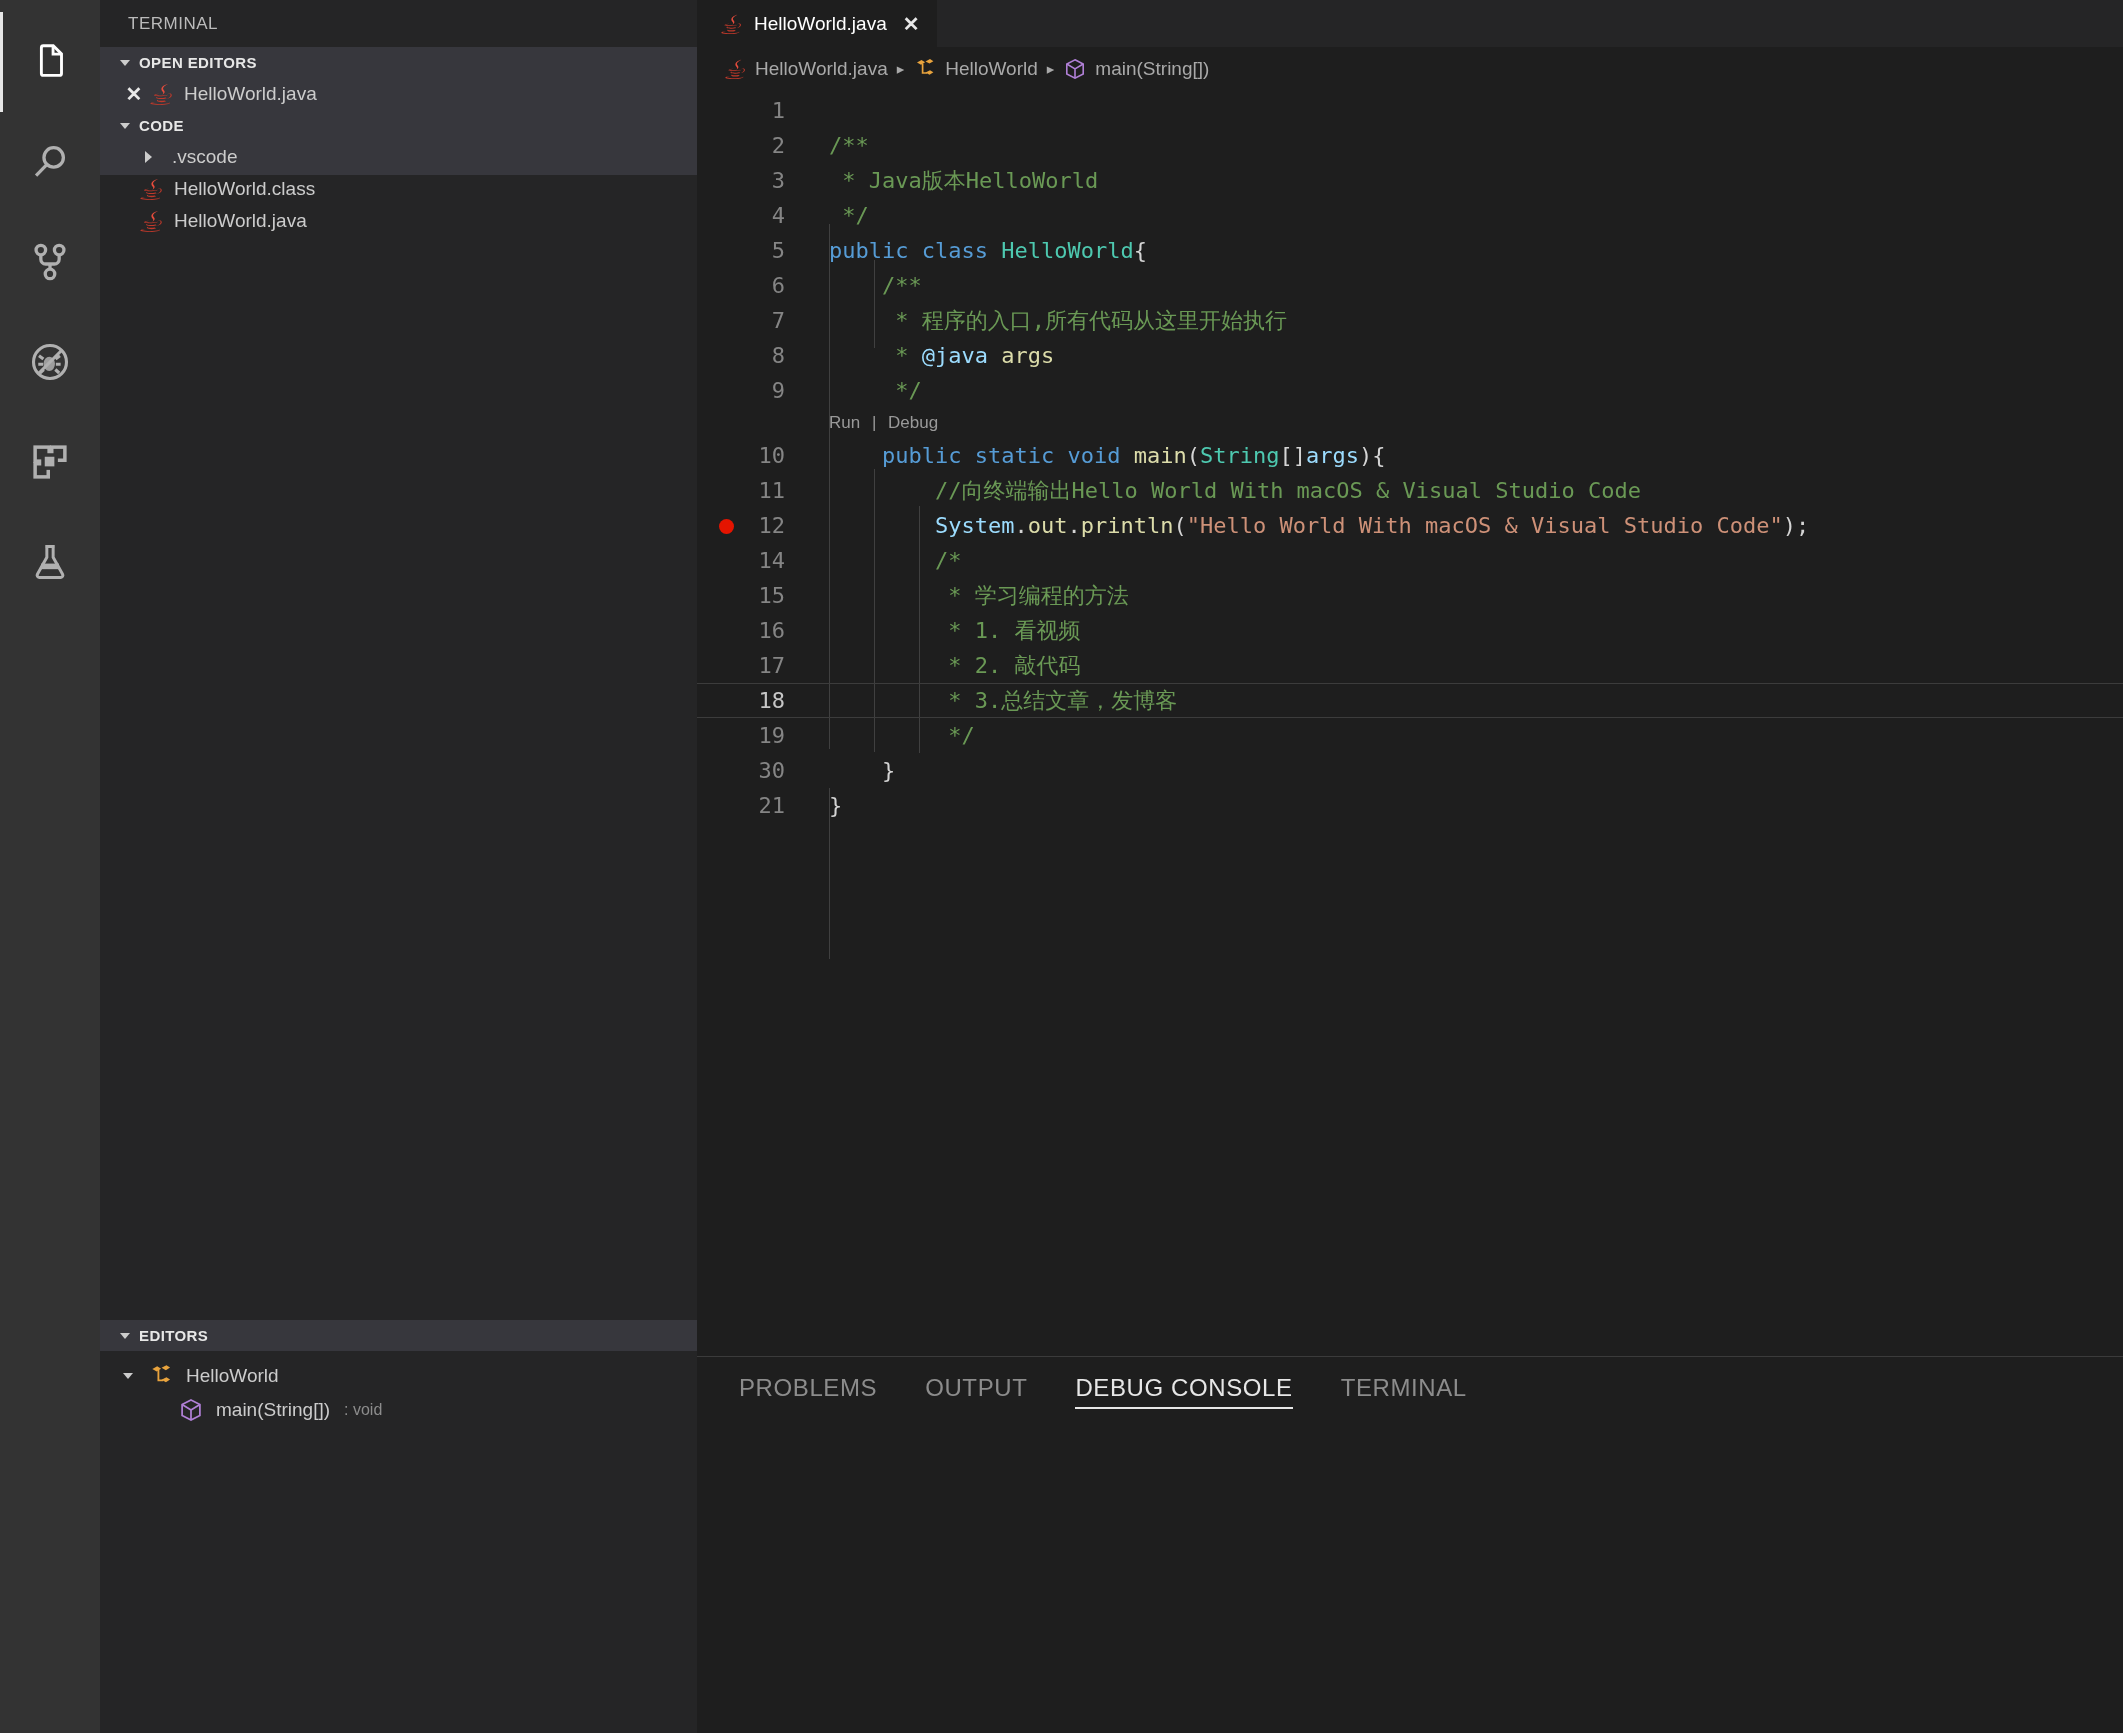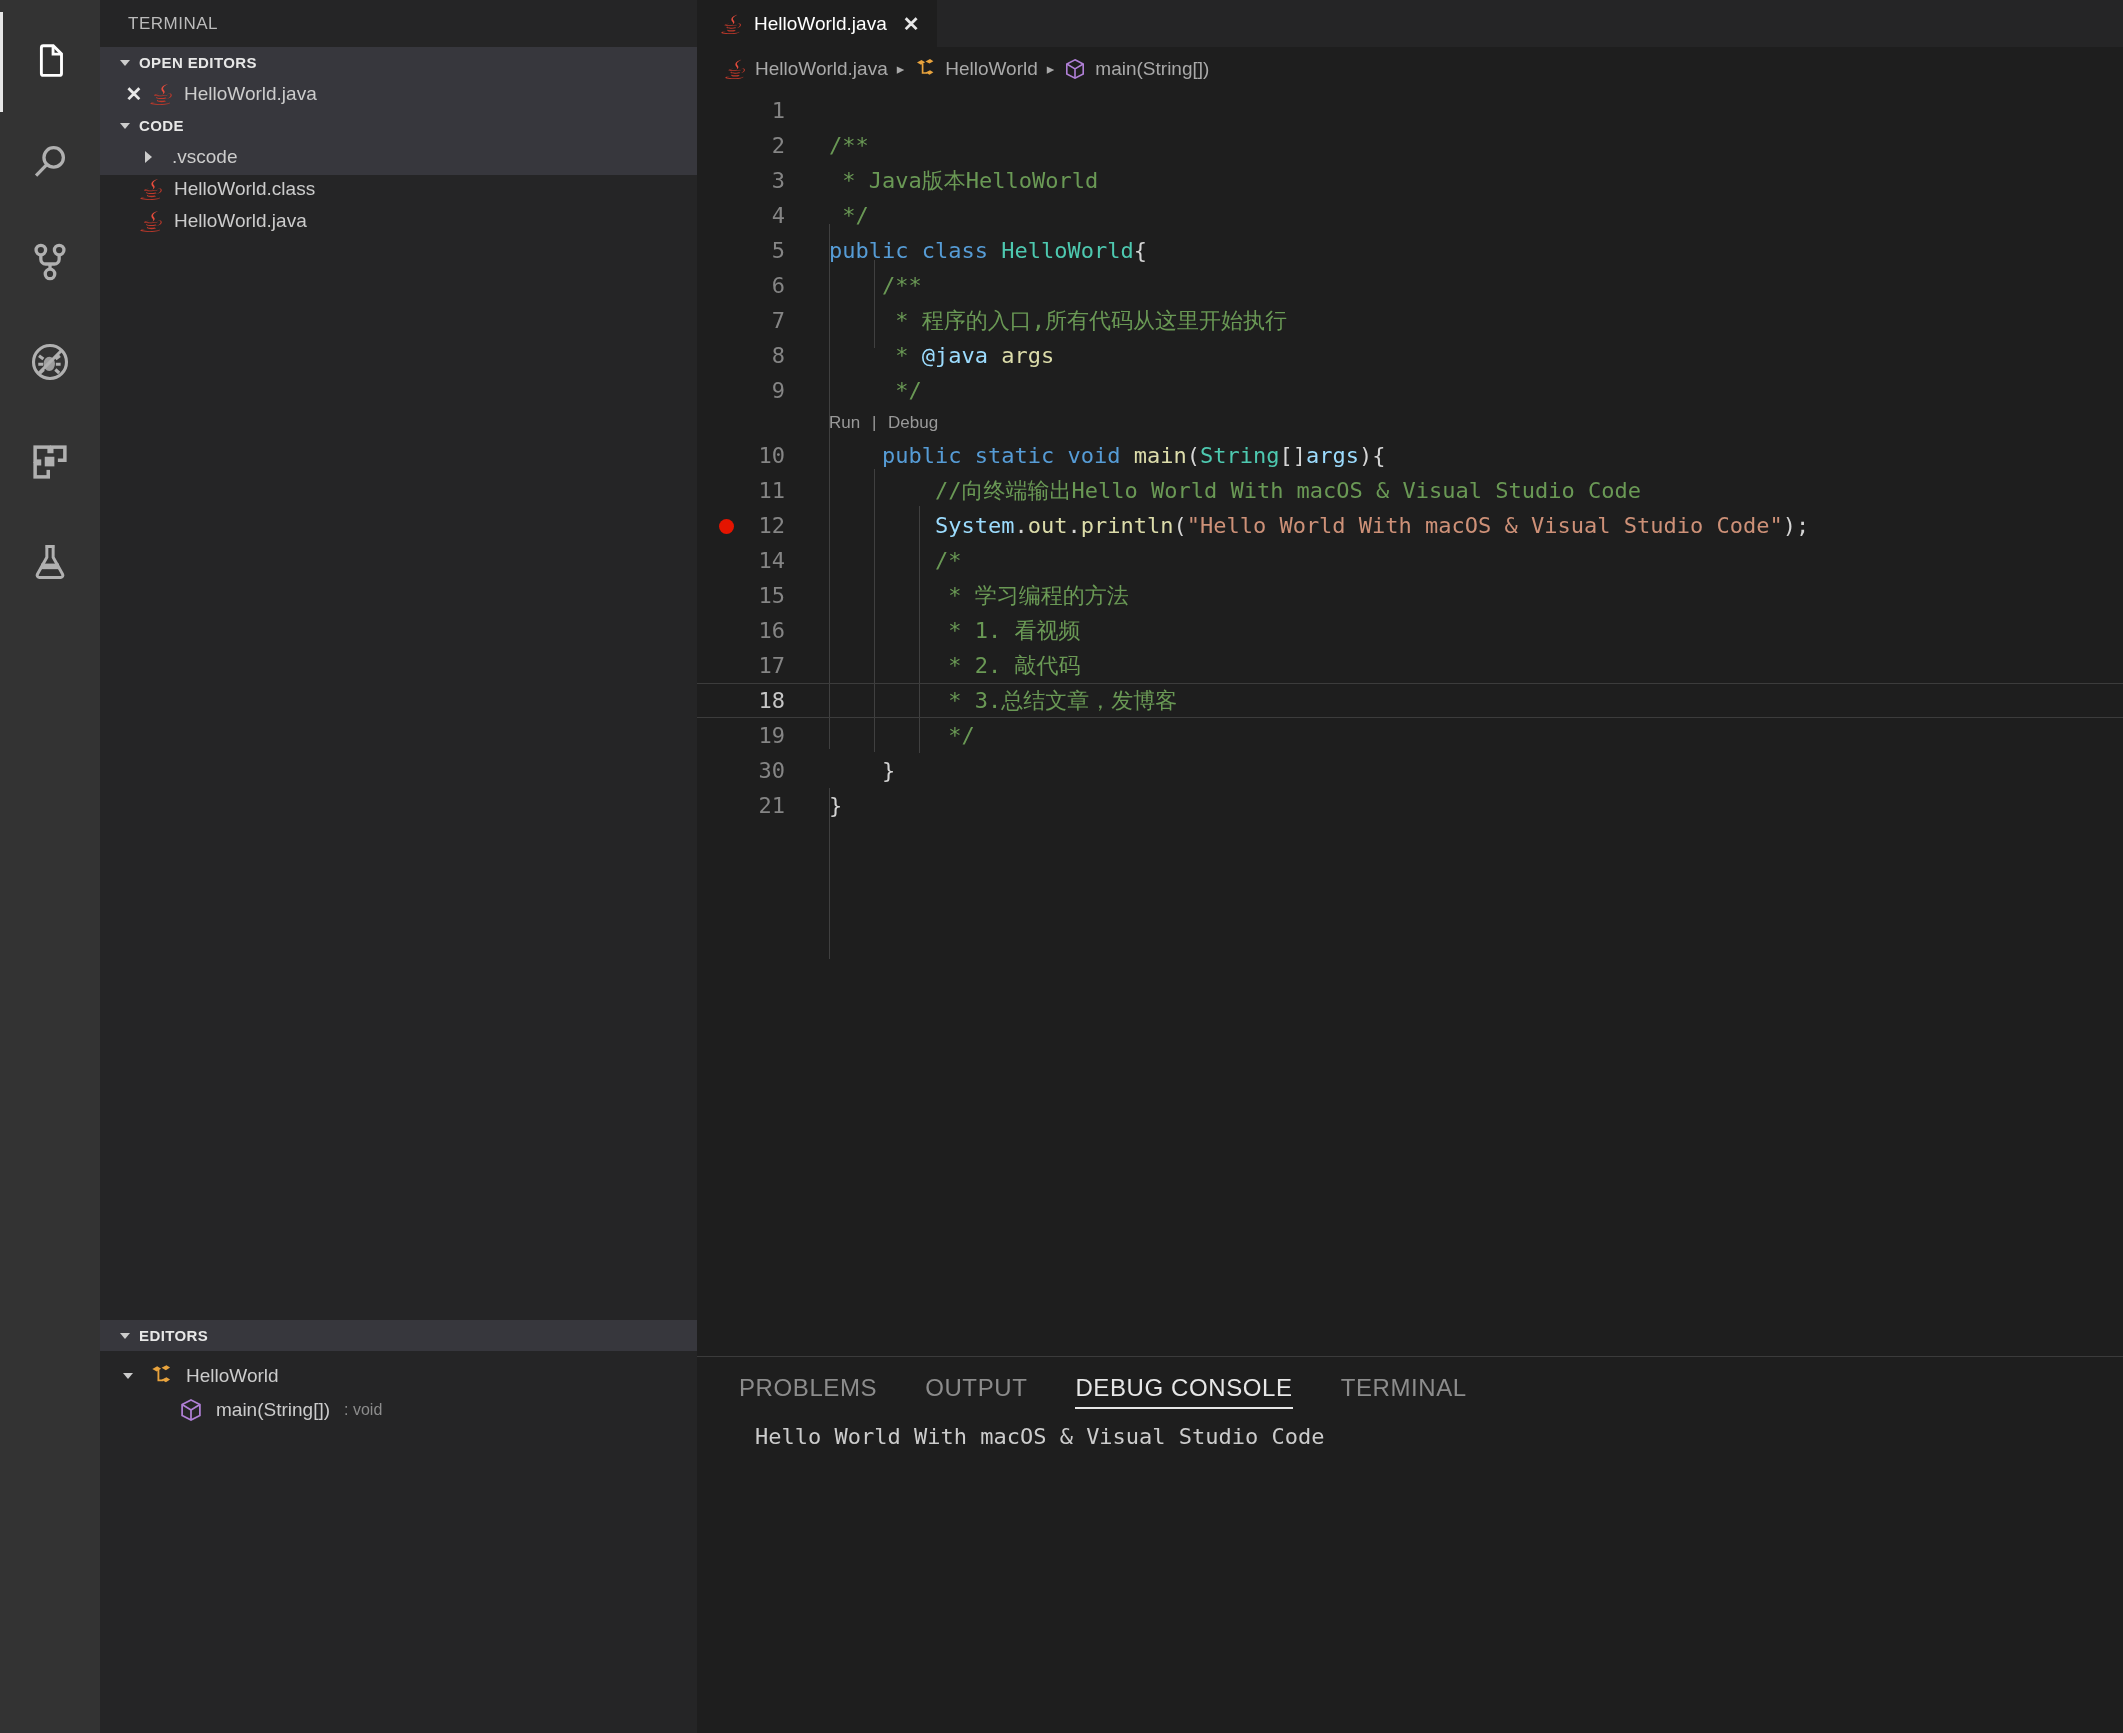--- a/index.html
+++ b/index.html
@@ -562,18 +562,17 @@
         <div class="ptab">
             <span>OUTPUT</span>
           </div>
         <div class="ptab active">
             <span>DEBUG CONSOLE</span>
           </div>
         <div class="ptab">
             <span>TERMINAL</span>
           </div>
       </div>
-      <div class="console-line">Hello World With macOS &amp; Visual Studio Code</div>
     </div>
 
   </div>
 </div>
 
 
 </body></html>

